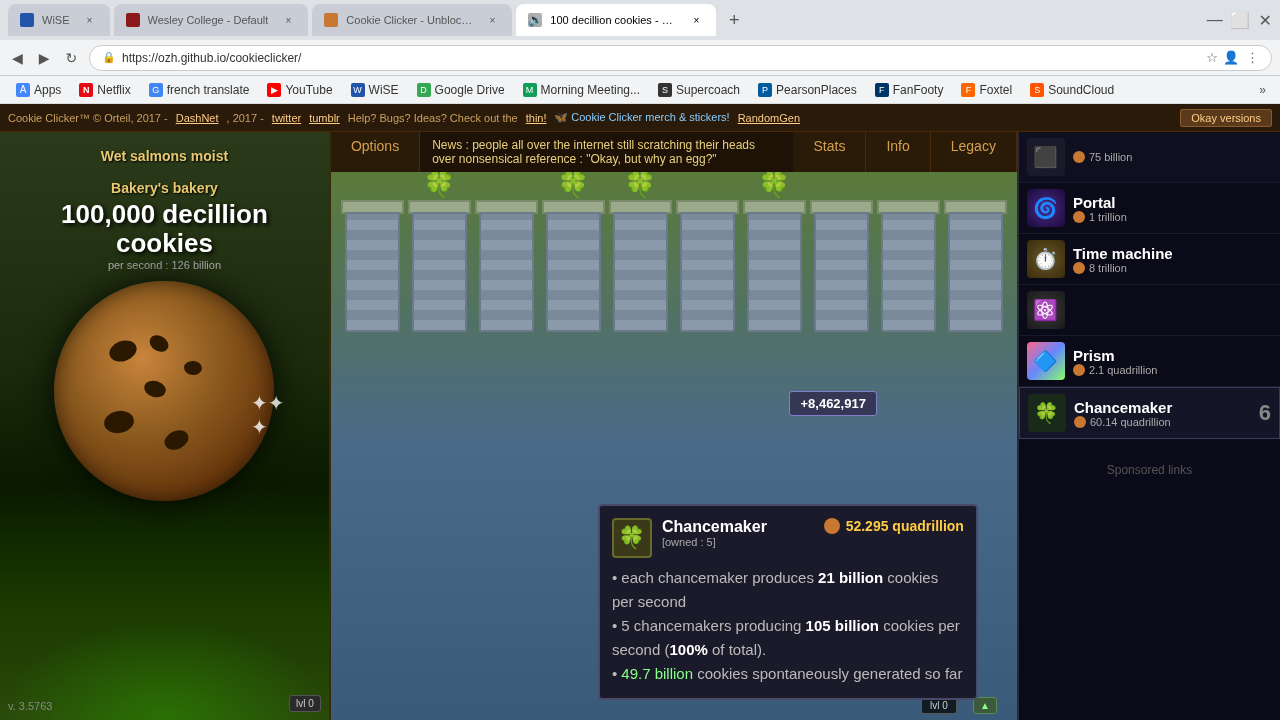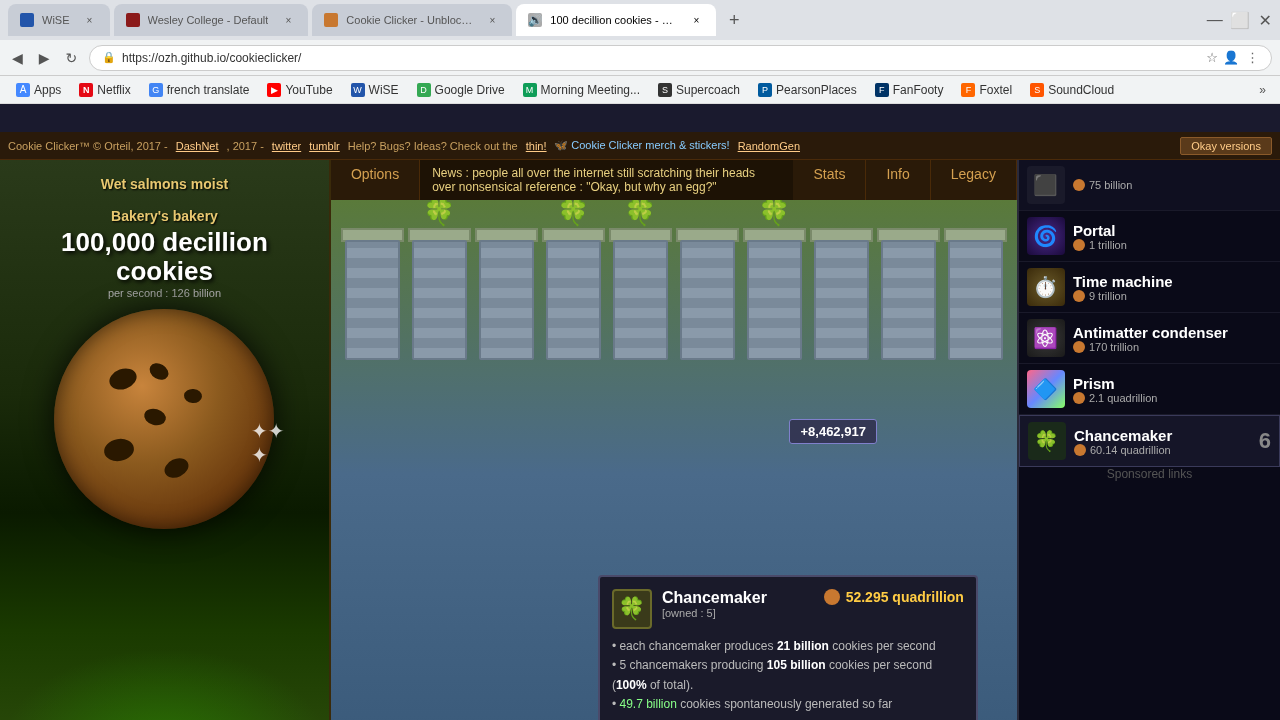--- a/index.html
+++ b/index.html
@@ -93,21 +93,20 @@
     .game-titlebar {
       height: 28px;
       background: #2a1a0a;
       display: flex;
       align-items: center;
       padding: 0 8px;
       font-size: 11px;
       color: #c8a060;
       gap: 8px;
       border-bottom: 1px solid #4a2a0a;
-      margin-top: 28px;
     }
     .game-titlebar a { color: #ffcc88; text-decoration: underline; cursor: pointer; }
     .game-titlebar-right { margin-left: auto; }
     .other-versions-btn {
       background: #5a3a1a;
       border: 1px solid #8a5a2a;
       color: #ffcc88;
       padding: 2px 10px;
       font-size: 11px;
       cursor: pointer;
@@ -319,21 +318,21 @@
       font-size: 14px;
       font-weight: bold;
     }
     .tooltip-desc {
       color: #ccc;
       font-size: 12px;
       margin-bottom: 8px;
       line-height: 1.4;
     }
     .tooltip-stats {
-      font-size: 12px;
+      font-size: 15px;
       color: #bbb;
       line-height: 1.6;
     }
     .tooltip-stats .highlight { color: #fff; font-weight: bold; }
     .tooltip-stats .green { color: #88ff88; }
 
     
     .right-panel {
       width: 310px;
       background: #0a0a18;
@@ -387,21 +386,21 @@
       font-size: 22px;
       font-weight: bold;
       margin-left: 6px;
       min-width: 24px;
       text-align: right;
     }
     .sponsored-links {
       text-align: center;
       color: #555;
       font-size: 12px;
-      padding: 0;
+      padding: 24px;
     }
 
     
     .right-panel::-webkit-scrollbar { width: 4px; }
     .right-panel::-webkit-scrollbar-track { background: #0a0a18; }
     .right-panel::-webkit-scrollbar-thumb { background: #3a3a5a; }
 
     
     .wise-favicon { background: #2255aa; }
     .wesley-favicon { background: #8B1A1A; }
@@ -714,35 +713,28 @@
       </div>
       <div class="bli-count"></div>
     </div>
 
     <div class="building-list-item">
       <div class="bli-icon" style="background:radial-gradient(circle,#6a5a2a,#3a2a0a);">⏱️</div>
       <div class="bli-info">
         <div class="bli-name">Time machine</div>
         <div class="bli-cost">
           <div class="cookie-icon-small"></div>
-          <span>9 trillion</span>
+          <span>8 trillion</span>
         </div>
       </div>
       <div class="bli-count"></div>
     </div>
 
     <div class="building-list-item">
       <div class="bli-icon" style="background:radial-gradient(circle,#3a3a3a,#1a1a1a);">⚛️</div>
-      <div class="bli-info">
-        <div class="bli-name">Antimatter condenser</div>
-        <div class="bli-cost">
-          <div class="cookie-icon-small"></div>
-          <span>170 trillion</span>
-        </div>
-      </div>
       <div class="bli-count"></div>
     </div>
 
     <div class="building-list-item">
       <div class="bli-icon" style="background:linear-gradient(135deg,#ff6688,#6688ff,#88ff66);">🔷</div>
       <div class="bli-info">
         <div class="bli-name">Prism</div>
         <div class="bli-cost">
           <div class="cookie-icon-small"></div>
           <span>2.1 quadrillion</span>

